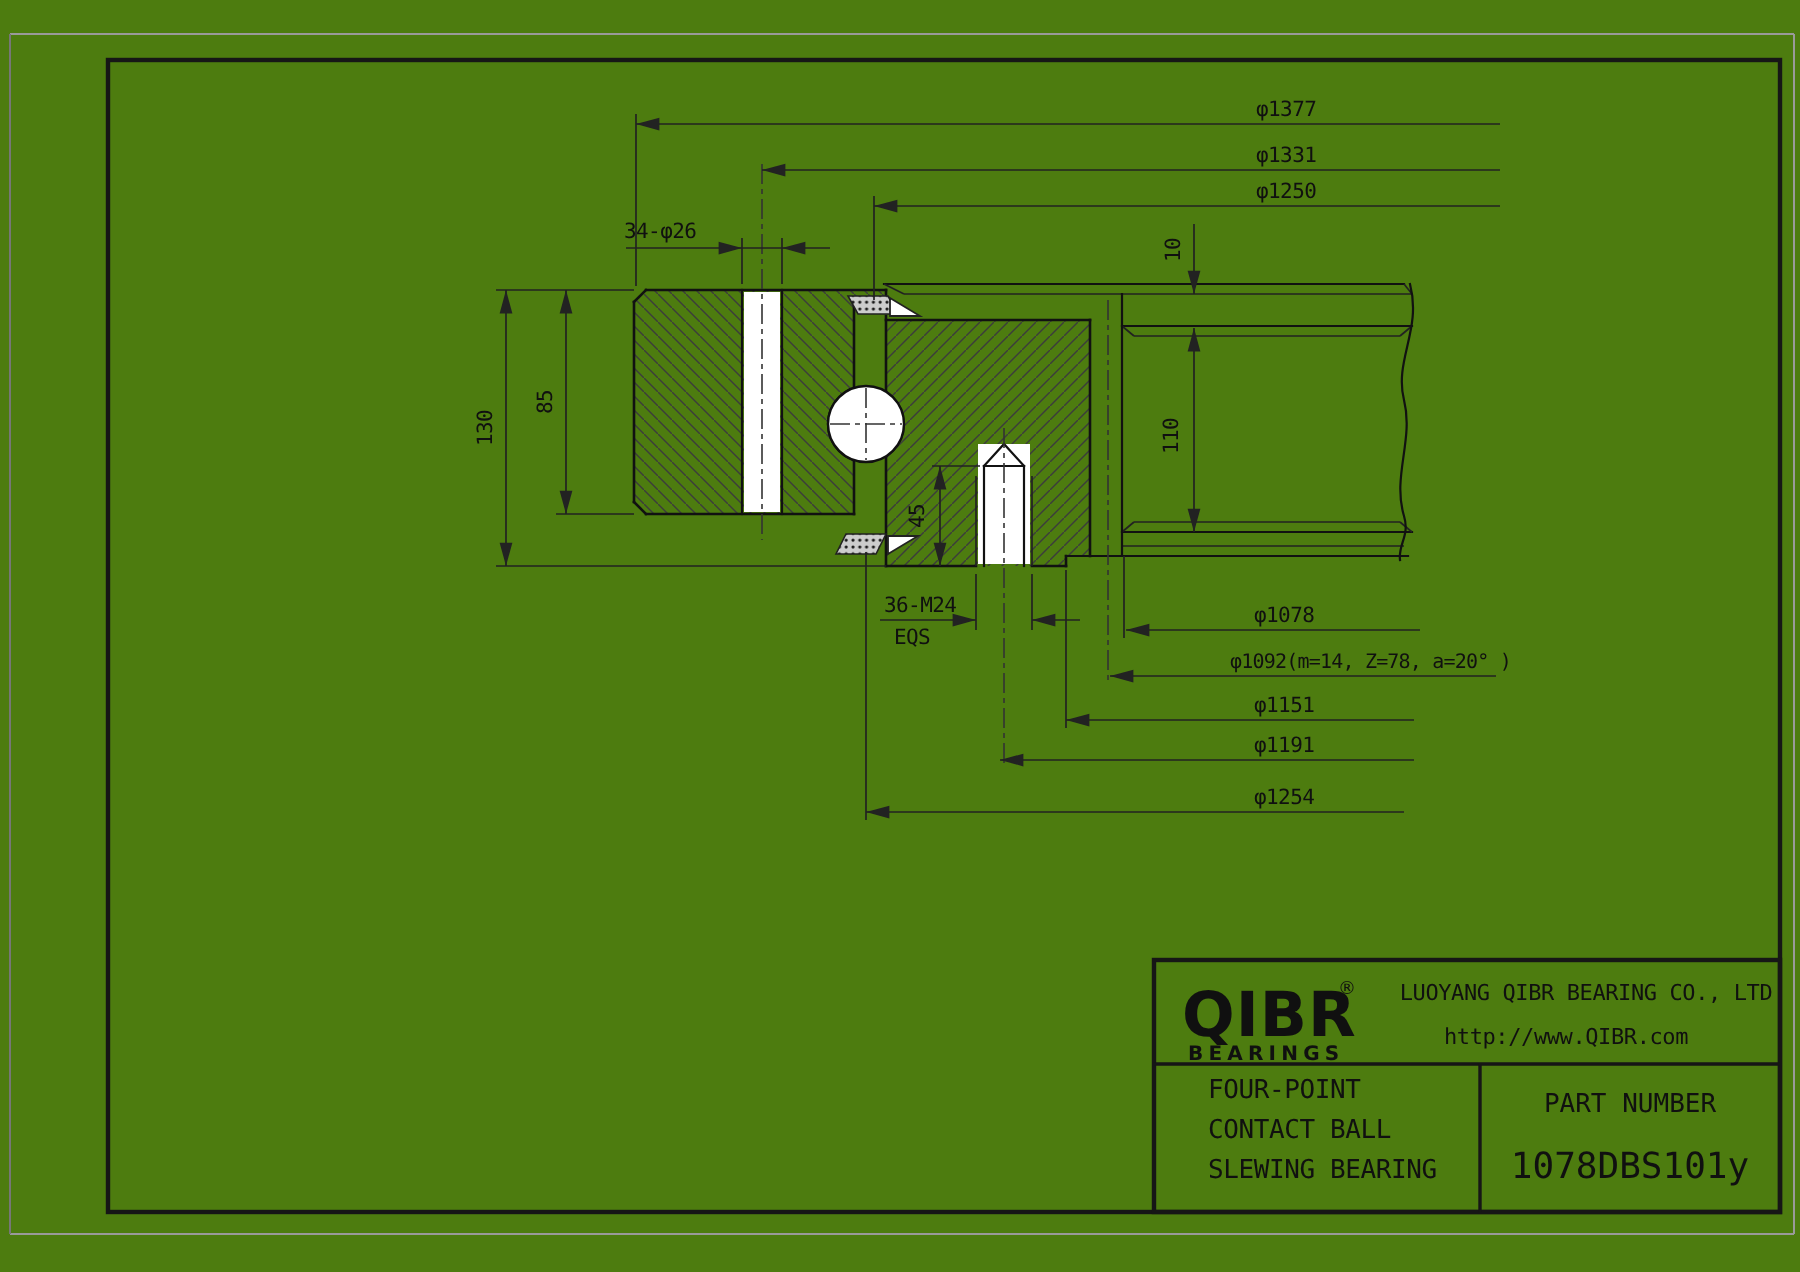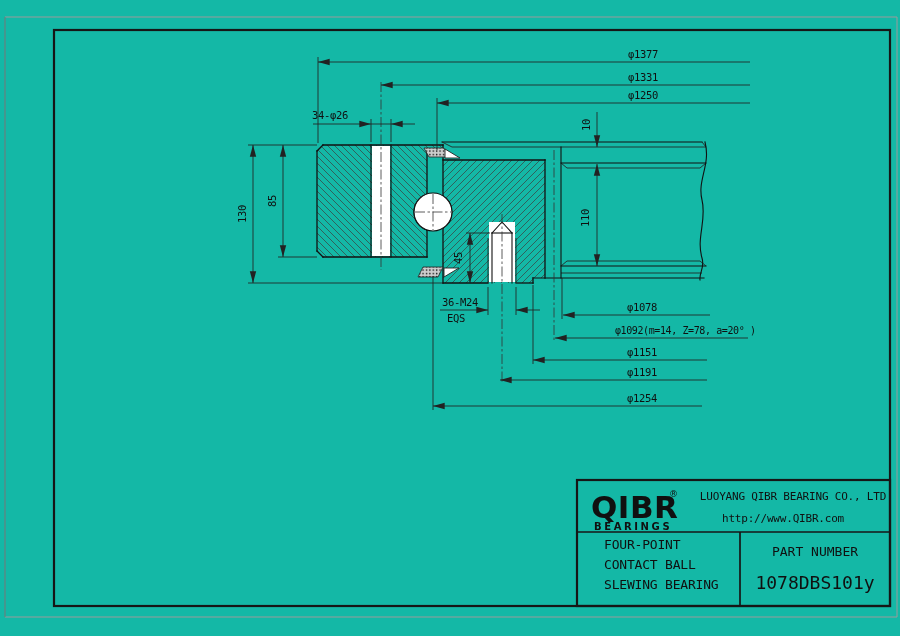--- a/index.html
+++ b/index.html
@@ -1,16 +1,16 @@
 <!DOCTYPE html>
 <html><head>
 <meta charset="utf-8">
 <style>
   html,body{margin:0;padding:0;background:#ffffff;}
-  #stage{position:relative;width:900px;height:636px;background:#14b8a6;overflow:hidden;
+  #stage{position:relative;width:900px;height:636px;background:#4d7c0f;overflow:hidden;
          font-family:"DejaVu Sans Mono", monospace;}
   svg{display:block;}
   .ol{stroke:#111;stroke-width:1.3;fill:none;stroke-linecap:square;}
   .ol2{stroke:#111;stroke-width:1.1;fill:none;stroke-linecap:square;}
   .tl{stroke:#222;stroke-width:.85;fill:none;stroke-linecap:butt;}
   .dim{stroke:#222;stroke-width:.85;fill:none;}
   .cl{stroke:#333;stroke-width:.8;fill:none;stroke-dasharray:10 2.5 2.5 2.5;}
   .frame{stroke:#161616;stroke-width:2.2;fill:none;}
   .tbl{stroke:#161616;stroke-width:1.7;fill:none;}
   .page{stroke:#9a9a9a;stroke-width:1;fill:none;}

